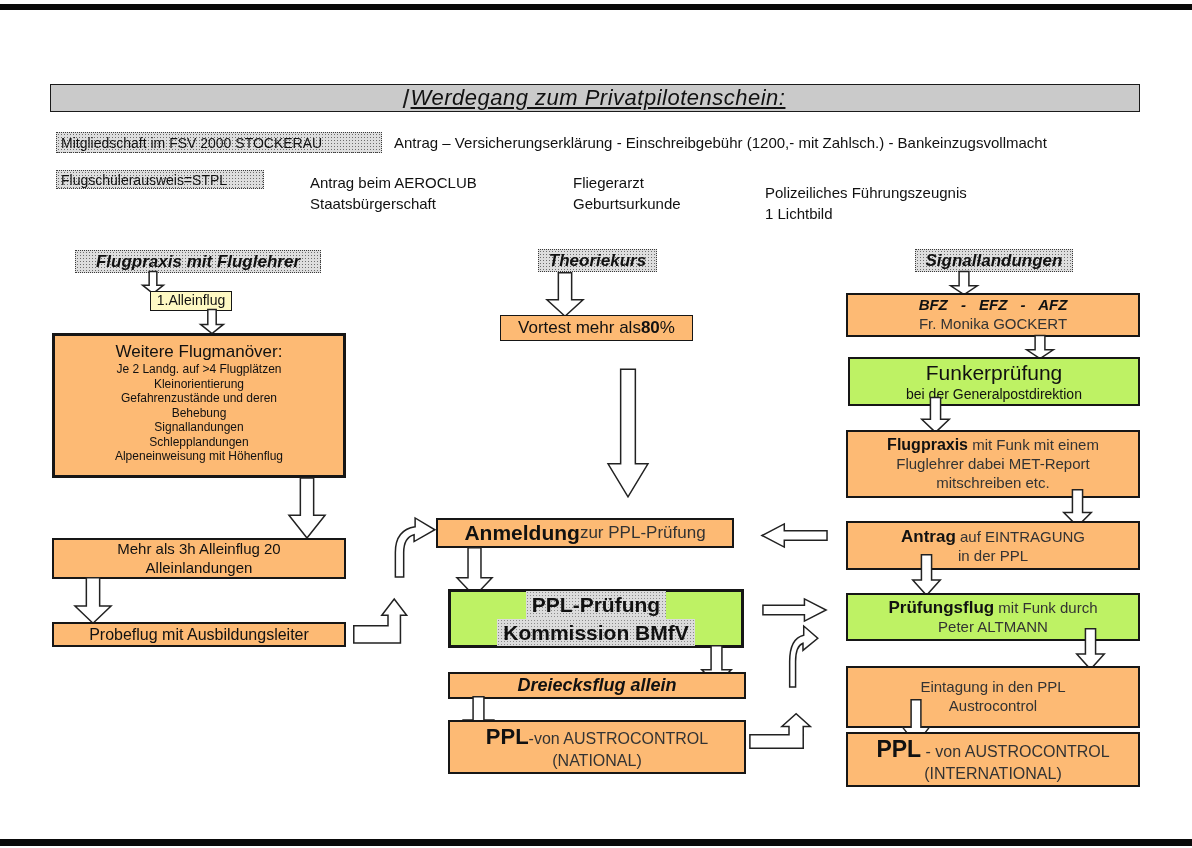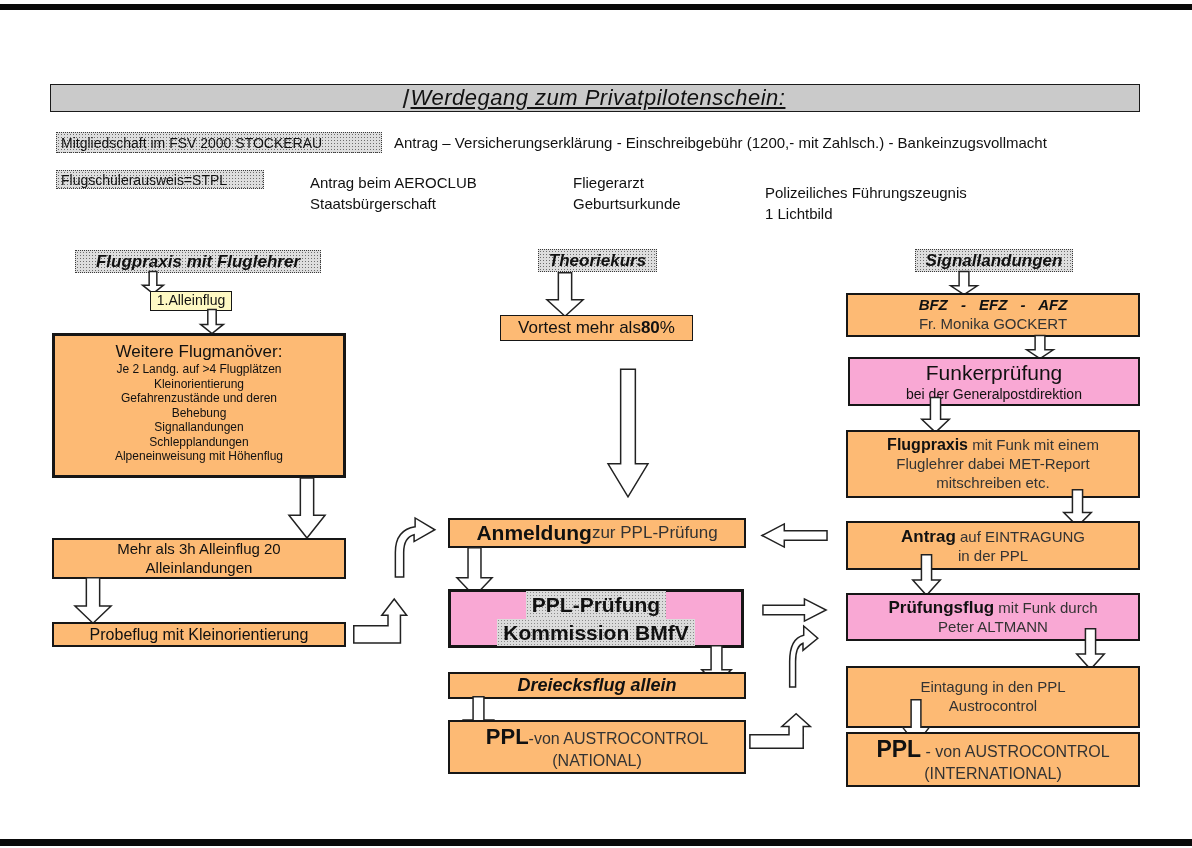--- a/index.html
+++ b/index.html
@@ -12,21 +12,21 @@
   .titlebar .t{text-decoration:underline;}
   .cursor-mark{display:inline-block;width:2px;height:19px;background:#1a1a1a;transform:skewX(-14deg);margin-right:4px;}
   .stipple{background-color:#dedede;
            background-image:radial-gradient(#6d6d6d .7px,transparent .85px);
            background-size:3px 3px;border:1px dotted #3a3a3a;}
   .hdr{font-weight:bold;font-style:italic;font-size:17px;display:flex;align-items:center;justify-content:center;}
   .lbl{font-size:14px;display:flex;align-items:center;padding-left:4px;}
   .box{background:#fdba74;border:2px solid #161616;display:flex;flex-direction:column;align-items:center;
        justify-content:center;text-align:center;line-height:1.25;}
   .thick{border-width:3px;}
-  .gray{background:#f9a8d4;}
+  .gray{background:#bef264;}
   .sub{color:#333;}
   .stipple-hl{background-color:#dcdcdc;background-image:radial-gradient(#8a8a8a .7px,transparent .85px);
               background-size:3px 3px;padding:0 6px;}
   .plain{font-size:15px;line-height:21px;}
   svg{display:block;overflow:visible;}
 </style>
 </head>
 <body>
 
 <div class="page">
@@ -88,21 +88,21 @@
 
   <div class="abs box" style="left:52px;top:538px;width:294px;height:41px;font-size:15px">
     <div>Mehr als 3h Alleinflug 20</div>
     <div>Alleinlandungen</div>
   </div>
 
   <svg class="abs" style="left:74px;top:577px;width:38px;height:47px" viewBox="0 0 40 60" preserveAspectRatio="none">
       <polygon points="13,1 27,1 27,37 39,37 20,59 1,37 13,37" fill="#fff" stroke="#222" stroke-width="1.5" vector-effect="non-scaling-stroke"></polygon>
     </svg>
 
-  <div class="abs box" style="left:52px;top:622px;width:294px;height:25px;font-size:16px">Probeflug mit Kleinorientierung</div>
+  <div class="abs box" style="left:52px;top:622px;width:294px;height:25px;font-size:16px">Probeflug mit Ausbildungsleiter</div>
 
   <svg class="abs" style="left:386px;top:515px;width:52px;height:63px" viewBox="0 0 50 64" preserveAspectRatio="none">
       <path d="M9,63 L9,38 C9,22 16,14 28,12 L28,3 L47,15 L27,27 L27,20 C20,22 17,28 17,38 L17,63 Z" fill="#fff" stroke="#222" stroke-width="1.5" vector-effect="non-scaling-stroke"></path>
     </svg>
   <svg class="abs" style="left:353px;top:598px;width:56px;height:46px" viewBox="0 0 72 48" preserveAspectRatio="none">
       <polygon points="1,29 45,29 45,18 37,18 53,1 69,18 61,18 61,47 1,47" fill="#fff" stroke="#222" stroke-width="1.5" vector-effect="non-scaling-stroke"></polygon>
     </svg>
 
   <div class="abs stipple hdr" style="left:538px;top:249px;width:119px;height:23px">Theoriekurs</div>
 
@@ -113,21 +113,21 @@
   <div class="abs box" style="left:500px;top:315px;width:193px;height:26px;border-width:1px;font-size:17px;flex-direction:row">
     <span>Vortest mehr als </span>
       <b>80</b>
       <span>%</span>
   </div>
 
   <svg class="abs" style="left:607px;top:367px;width:42px;height:132px" viewBox="0 0 40 60" preserveAspectRatio="none">
       <polygon points="13,1 27,1 27,44 39,44 20,59 1,44 13,44" fill="#fff" stroke="#222" stroke-width="1.5" vector-effect="non-scaling-stroke"></polygon>
     </svg>
 
-  <div class="abs box" style="left:448px;top:518px;width:298px;height:30px;flex-direction:row">
+  <div class="abs box" style="left:436px;top:518px;width:298px;height:30px;flex-direction:row">
     <span style="font-weight:bold;font-size:21px">Anmeldung</span>
       <span class="sub" style="font-size:17px"> zur PPL-Prüfung</span>
   </div>
 
   <svg class="abs" style="left:456px;top:547px;width:37px;height:50px" viewBox="0 0 40 60" preserveAspectRatio="none">
       <polygon points="13,1 27,1 27,37 39,37 20,59 1,37 13,37" fill="#fff" stroke="#222" stroke-width="1.5" vector-effect="non-scaling-stroke"></polygon>
     </svg>
 
   <div class="abs box gray thick" style="left:448px;top:589px;width:296px;height:59px;font-size:21px;font-weight:bold;line-height:1.3">
     <div class="stipple-hl">PPL-Prüfung</div>

